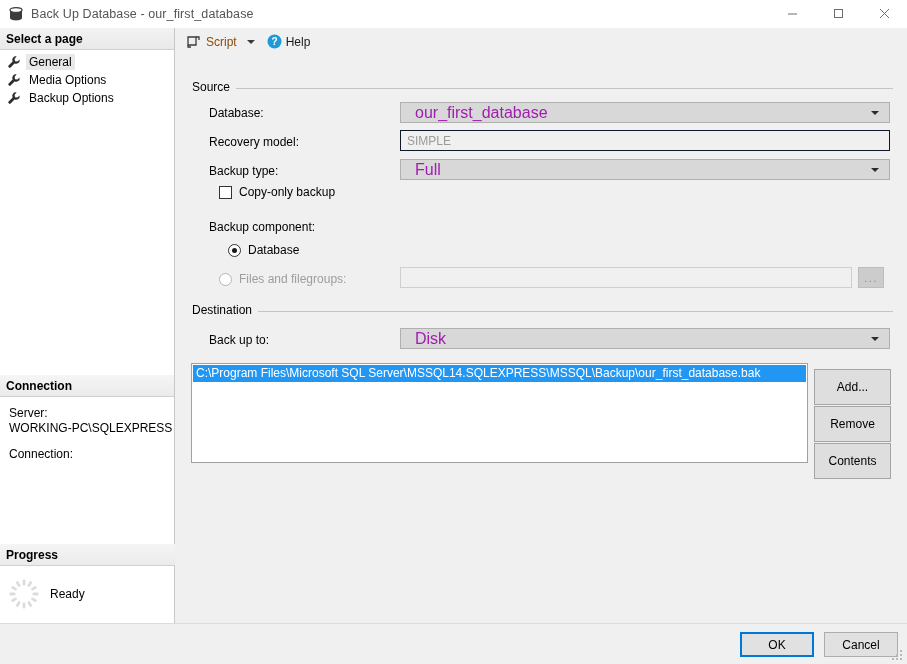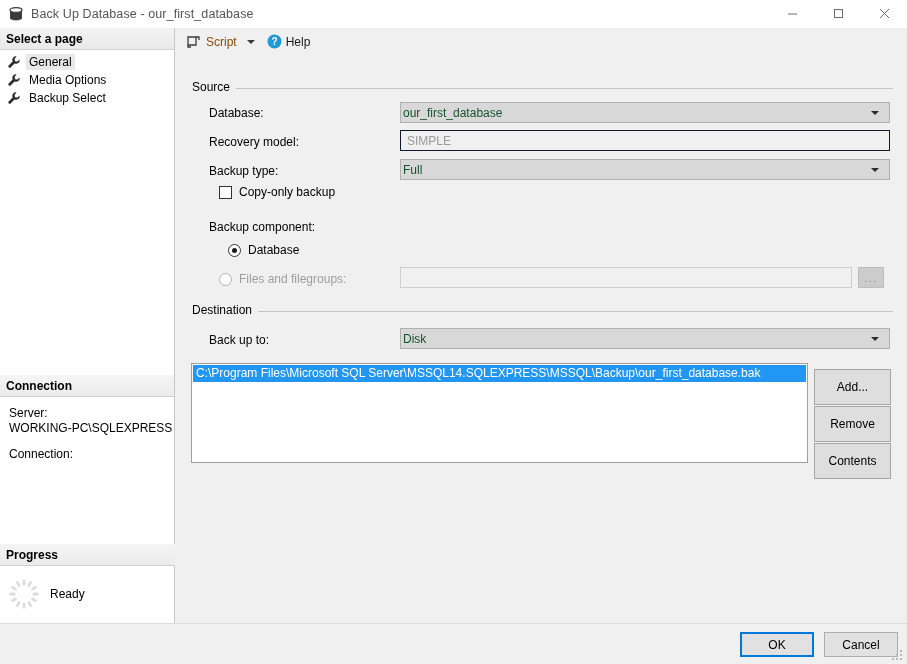--- a/index.html
+++ b/index.html
@@ -208,23 +208,23 @@
   .combo {
     position: absolute;
     height: 21px;
     background: #d8d8d8;
     border: 1px solid #b0b0b0;
     display: flex;
     align-items: center;
     box-sizing: border-box;
   }
   .combo .val {
-    padding-left: 2px;
-    font-size: 12px;
-    color: #14532d;
+    padding-left: 14px;
+    font-size: 16px;
+    color: #a21caf;
     flex: 1;
     white-space: nowrap;
     overflow: hidden;
   }
   .combo .arrowbox {
     width: 28px;
     height: 19px;
     display: flex;
     align-items: center;
     justify-content: center;
@@ -436,21 +436,21 @@
         </svg>
       </span>
       <span class="lbl">Media Options</span>
     </div>
     <div class="page-item">
       <span class="wrench">
         <svg width="14" height="14" viewBox="0 0 14 14">
           <path d="M9.6 1.4 a3.6 3.6 0 0 0 -4.0 5.1 L1.6 10.5 a1.1 1.1 0 0 0 0 1.6 l0.4 0.4 a1.1 1.1 0 0 0 1.6 0 L7.5 8.4 a3.6 3.6 0 0 0 5.1 -4.0 L10.4 6.5 L8.0 6.2 L7.6 3.7 Z" fill="#2d2d2d"></path>
         </svg>
       </span>
-      <span class="lbl">Backup Select</span>
+      <span class="lbl">Backup Options</span>
     </div>
   </div>
 
   <div class="conn-block">
     <div class="side-header plain">Connection</div>
     <div class="conn-body">
       <div class="grp">
         <div>Server:</div>
         <div>WORKING-PC\SQLEXPRESS</div>
       </div>

